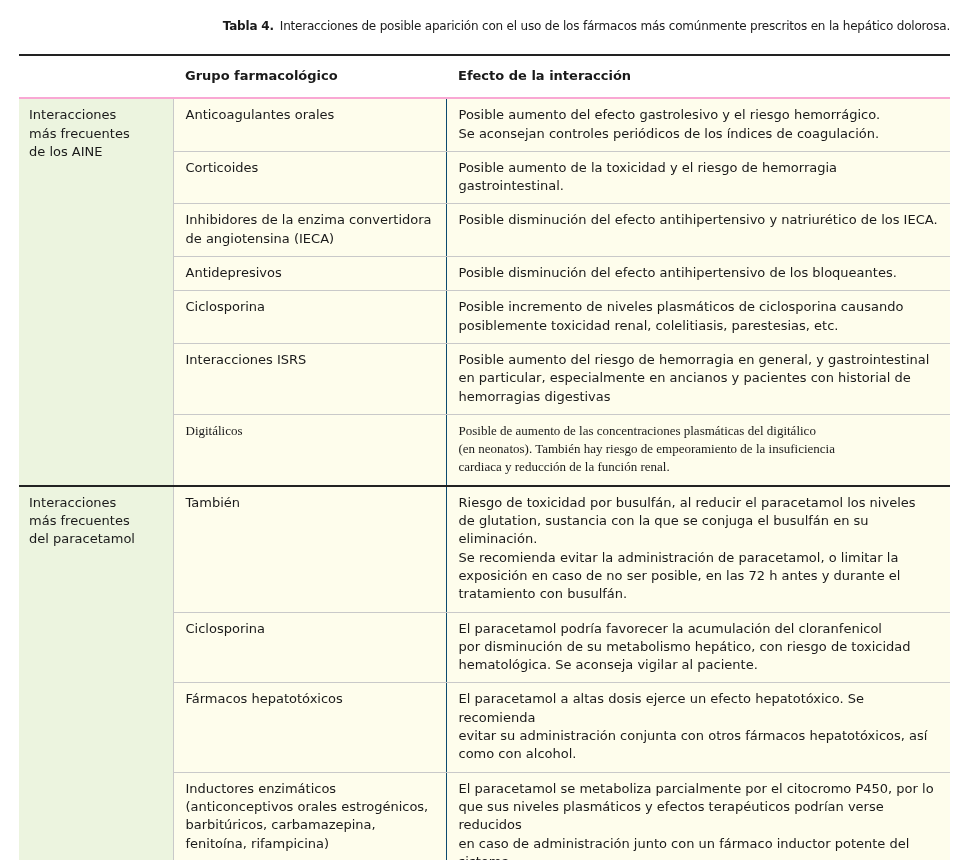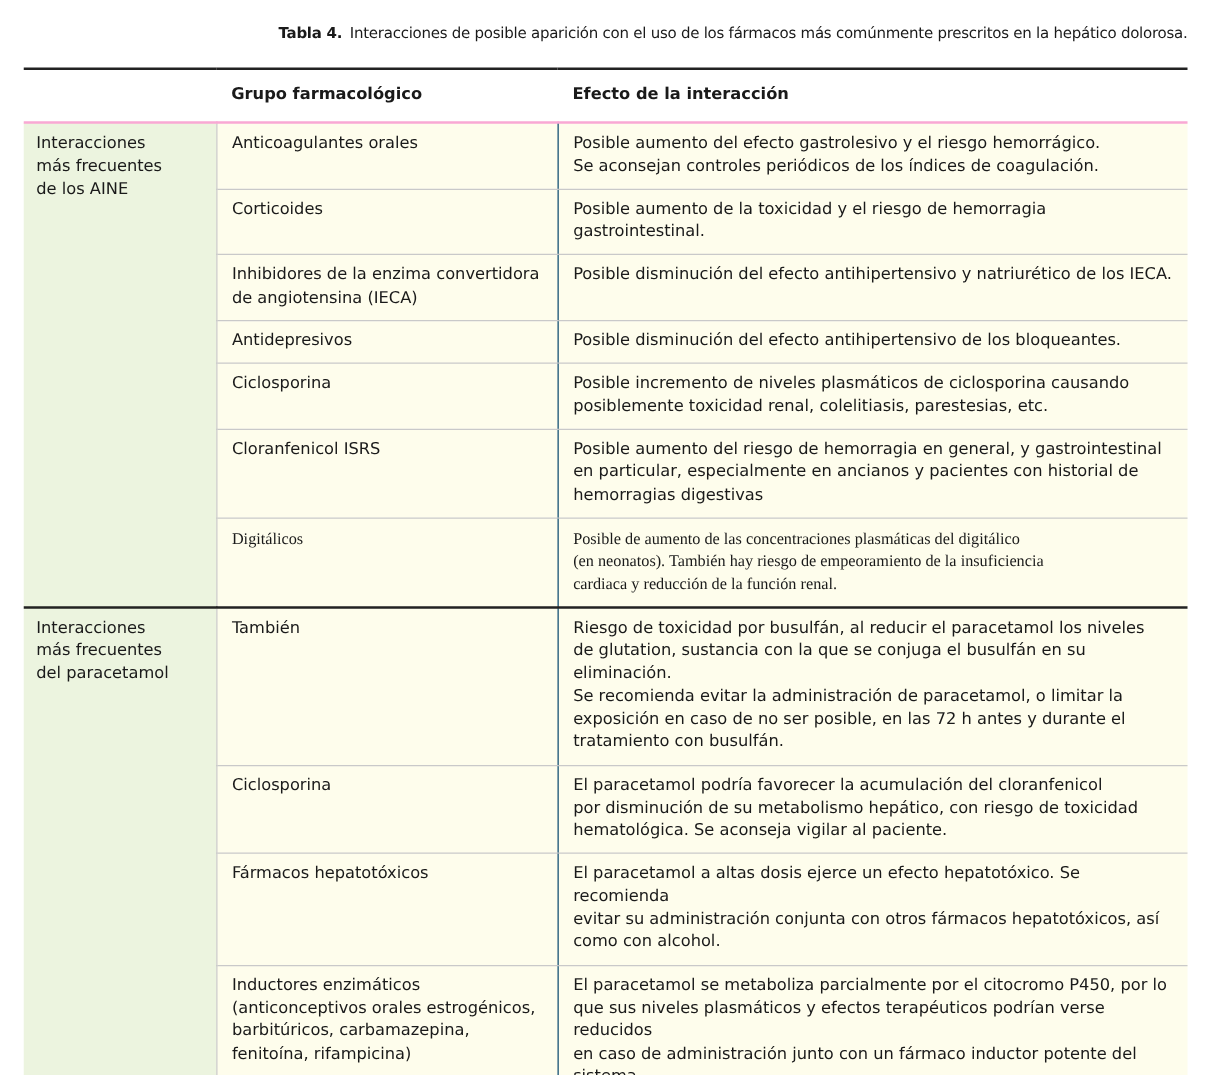--- a/index.html
+++ b/index.html
@@ -84,21 +84,21 @@
     <tr>
       <td class="drug t">Antidepresivos</td>
       <td class="eff t">Posible disminución del efecto antihipertensivo de los bloqueantes.</td>
     </tr>
     <tr>
       <td class="drug t">Ciclosporina</td>
       <td class="eff t">Posible incremento de niveles plasmáticos de ciclosporina causando
 posiblemente toxicidad renal, colelitiasis, parestesias, etc.</td>
     </tr>
     <tr>
-      <td class="drug t">Cloranfenicol ISRS</td>
+      <td class="drug t">Interacciones ISRS</td>
       <td class="eff t">Posible aumento del riesgo de hemorragia en general, y gastrointestinal
 en particular, especialmente en ancianos y pacientes con historial de
 hemorragias digestivas</td>
     </tr>
     <tr class="sec-end">
       <td class="drug t">Digitálicos</td>
       <td class="eff t">Posible de aumento de las concentraciones plasmáticas del digitálico
 (en neonatos). También hay riesgo de empeoramiento de la insuficiencia
 cardiaca y reducción de la función renal.</td>
     </tr>

